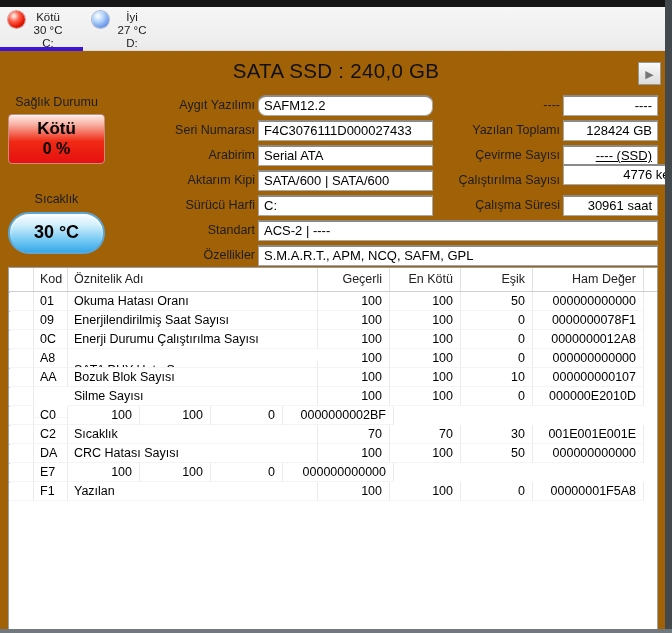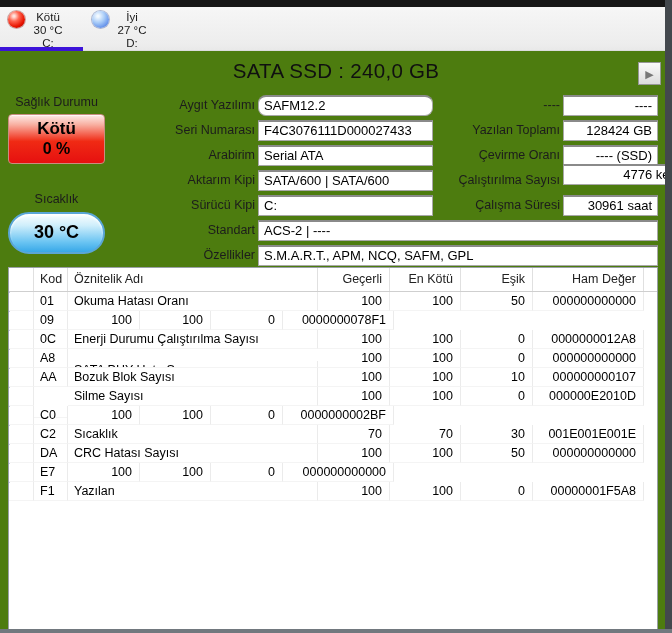--- a/index.html
+++ b/index.html
@@ -1,16 +1,16 @@
 <!DOCTYPE html>
 <html><head>
 <meta charset="utf-8">
 <style>
   html,body{margin:0;padding:0;}
-  .app{position:relative;width:672px;height:633px;background:#4d7c0f;overflow:hidden;
+  .app{position:relative;width:672px;height:633px;background:#a16207;overflow:hidden;
        font-family:"Liberation Sans","DejaVu Sans",sans-serif;color:#000;}
   
   .top-strip{position:absolute;left:0;top:0;width:672px;height:7px;background:#161616;}
   .right-strip{position:absolute;left:665px;top:0;width:7px;height:633px;background:#43484d;}
   .bottom-strip{position:absolute;left:0;top:629px;width:672px;height:4px;background:#71787e;}
   
   .tabbar{position:absolute;left:0;top:7px;width:665px;height:44px;
           background:linear-gradient(180deg,#f6f6f6 0%,#ededed 85%,#e9e9e9 100%);
           border-bottom:1px solid #dcdcdc;display:flex;box-sizing:border-box;}
   .tab{position:relative;width:84px;height:44px;cursor:default;}
@@ -113,32 +113,32 @@
 
   <div id="fields">
       <div class="flabel" style="top: 95px; left: 120px; width: 135px;">Aygıt Yazılımı</div>
       <div class="ibox" style="top: 95px; left: 258px; width: 175px; border-radius: 8px;">SAFM12.2</div>
       <div class="flabel" style="top: 120px; left: 120px; width: 135px;">Seri Numarası</div>
       <div class="ibox" style="top: 120px; left: 258px; width: 175px;">F4C3076111D000027433</div>
       <div class="flabel" style="top: 145px; left: 120px; width: 135px;">Arabirim</div>
       <div class="ibox" style="top: 145px; left: 258px; width: 175px;">Serial ATA</div>
       <div class="flabel" style="top: 170px; left: 120px; width: 135px;">Aktarım Kipi</div>
       <div class="ibox" style="top: 170px; left: 258px; width: 175px;">SATA/600 | SATA/600</div>
-      <div class="flabel" style="top: 195px; left: 120px; width: 135px;">Sürücü Kipi</div>
+      <div class="flabel" style="top: 195px; left: 120px; width: 135px;">Sürücü Harfi</div>
       <div class="ibox" style="top: 195px; left: 258px; width: 175px;">C:</div>
       <div class="flabel" style="top: 220px; left: 120px; width: 135px;">Standart</div>
       <div class="ibox" style="top: 220px; left: 258px; width: 400px;">ACS-2 | ----</div>
       <div class="flabel" style="top: 245px; left: 120px; width: 135px;">Özellikler</div>
       <div class="ibox" style="top: 245px; left: 258px; width: 400px;">S.M.A.R.T., APM, NCQ, SAFM, GPL</div>
       <div class="flabel" style="top: 95px; left: 425px; width: 135px;">----</div>
       <div class="ibox right" style="top: 95px; left: 563px; width: 95px;">----</div>
       <div class="flabel" style="top: 120px; left: 425px; width: 135px;">Yazılan Toplamı</div>
       <div class="ibox right" style="top: 120px; left: 563px; width: 95px;">128424 GB</div>
-      <div class="flabel" style="top: 145px; left: 425px; width: 135px;">Çevirme Oranı</div>
-      <div class="ibox right" style="top: 145px; left: 563px; width: 95px;">---- (SSD)</div>
+      <div class="flabel" style="top: 145px; left: 425px; width: 135px;">Çevirme Sayısı</div>
+      <div class="ibox right" style="top: 145px; left: 563px; width: 95px; text-decoration: underline;">---- (SSD)</div>
       <div class="flabel" style="top: 170px; left: 425px; width: 135px;">Çalıştırılma Sayısı</div>
       <div class="ibox right" style="top: 164px; left: 563px; width: 119px;">4776 kez</div>
       <div class="flabel" style="top: 195px; left: 425px; width: 135px;">Çalışma Süresi</div>
       <div class="ibox right" style="top: 195px; left: 563px; width: 95px;">30961 saat</div>
     </div>
 
   <div class="tbl">
     <div class="thead" id="thead">
         <div class="th" style="width: 25px;"></div>
         <div class="th txt" style="width: 34px;">Kod</div>
@@ -156,20 +156,21 @@
           <div class="td txt" style="width: 250px;">Okuma Hatası Oranı</div>
           <div class="td num" style="width: 72px;">100</div>
           <div class="td num" style="width: 71px;">100</div>
           <div class="td num" style="width: 72px;">50</div>
           <div class="td num" style="width: 111px;">000000000000</div>
           <div class="td fill"></div>
         </div>
         <div class="tr">
           <div class="td" style="width: 25px;"><span class="rowball"></span></div>
           <div class="td txt" style="width: 34px;">09</div>
+          <div class="td txt" style="width: 250px;">Enerjilendirilmiş Saat Sayısı</div>
           <div class="td num" style="width: 72px;">100</div>
           <div class="td num" style="width: 71px;">100</div>
           <div class="td num" style="width: 72px;">0</div>
           <div class="td num" style="width: 111px;">0000000078F1</div>
           <div class="td fill"></div>
         </div>
         <div class="tr">
           <div class="td" style="width: 25px;"><span class="rowball"></span></div>
           <div class="td txt" style="width: 34px;">0C</div>
           <div class="td txt" style="width: 250px;">Enerji Durumu Çalıştırılma Sayısı</div>

